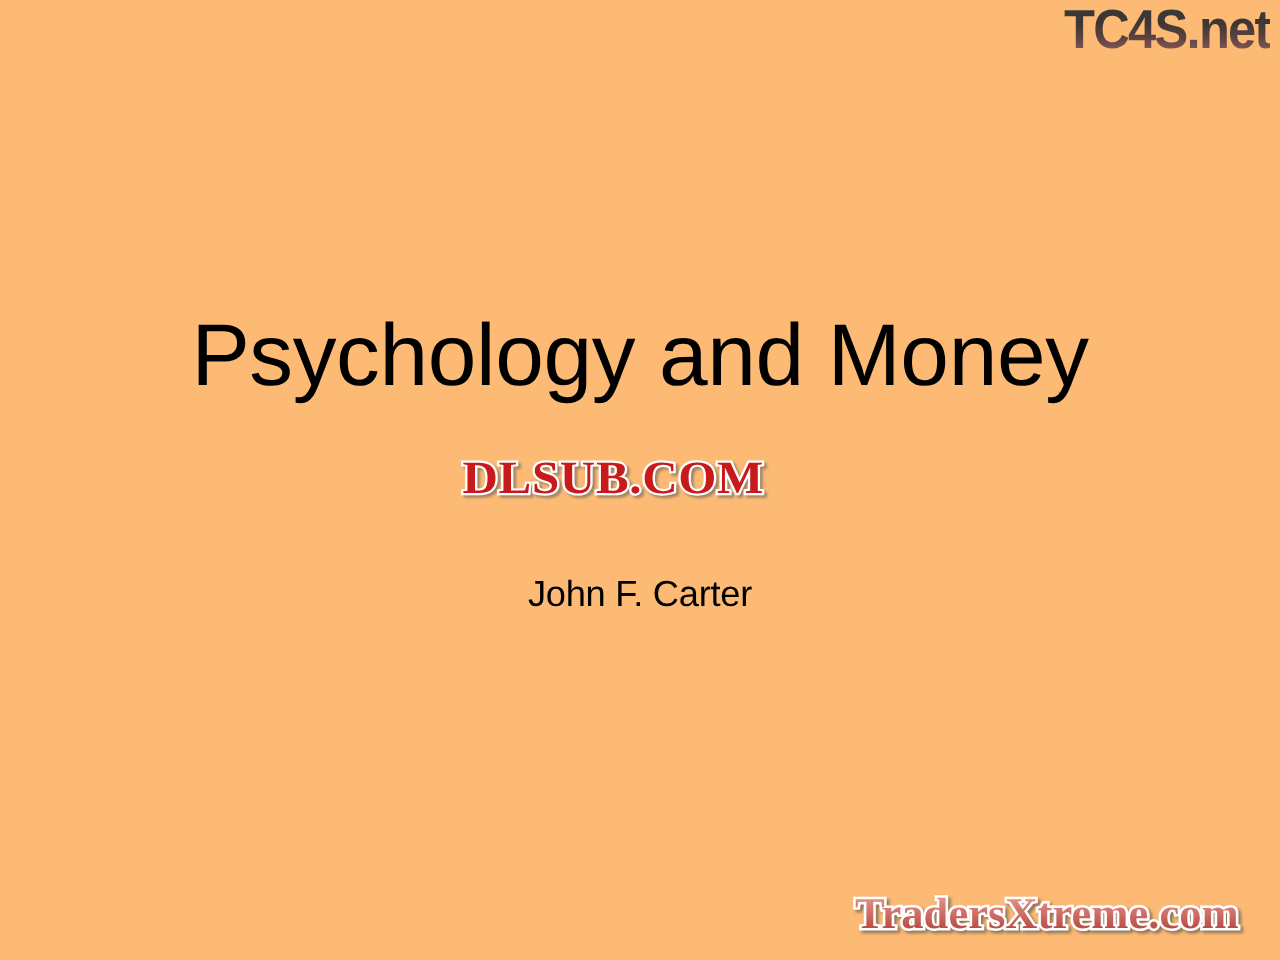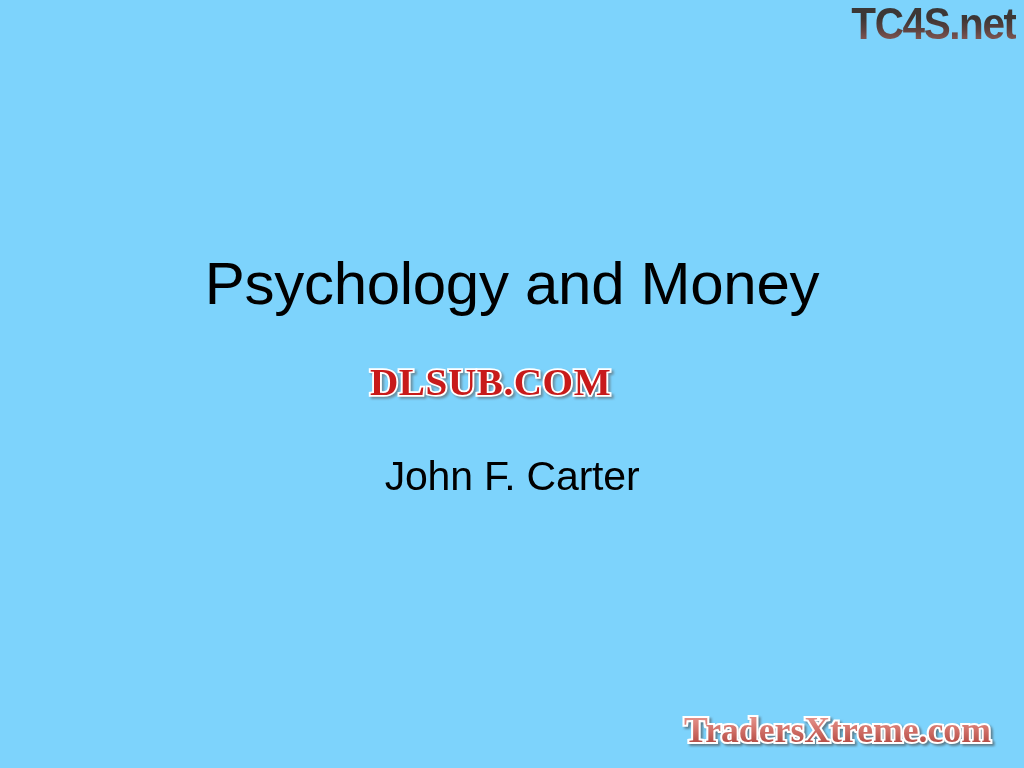--- a/index.html
+++ b/index.html
@@ -11,21 +11,21 @@
     height: 768px;
     background: #ffffff;
     font-family: "Liberation Sans", sans-serif;
     overflow: hidden;
   }
 
   #slide {
     position: relative;
     width: 1024px;
     height: 768px;
-    background: #7dd3fc;
+    background: #fdba74;
   }
 
   
   #tc4s-logo {
     position: absolute;
     top: 1px;
     right: 8px;
     font-family: "Liberation Sans", sans-serif;
     font-weight: bold;
     font-size: 44px;
@@ -51,21 +51,21 @@
   #title-block {
     position: absolute;
     left: 120px;
     top: 246px;
     width: 784px;
     text-align: center;
   }
   .title-line {
     font-family: "Liberation Sans", sans-serif;
     font-weight: normal;
-    font-size: 60px;
+    font-size: 70px;
     line-height: 76px;
     color: #000000;
     letter-spacing: -0.3px;
     white-space: nowrap;
   }
 
   
   #dlsub-watermark {
     position: absolute;
     left: 370px;
@@ -89,21 +89,21 @@
   #subtitle-block {
     position: absolute;
     left: 120px;
     top: 444px;
     width: 784px;
     text-align: center;
   }
   .subtitle-line {
     font-family: "Liberation Sans", sans-serif;
     font-weight: normal;
-    font-size: 41px;
+    font-size: 29px;
     line-height: 65px;
     color: #000000;
     letter-spacing: -0.2px;
     white-space: nowrap;
   }
 
   
   #tradersxtreme-watermark {
     position: absolute;
     left: 684px;

